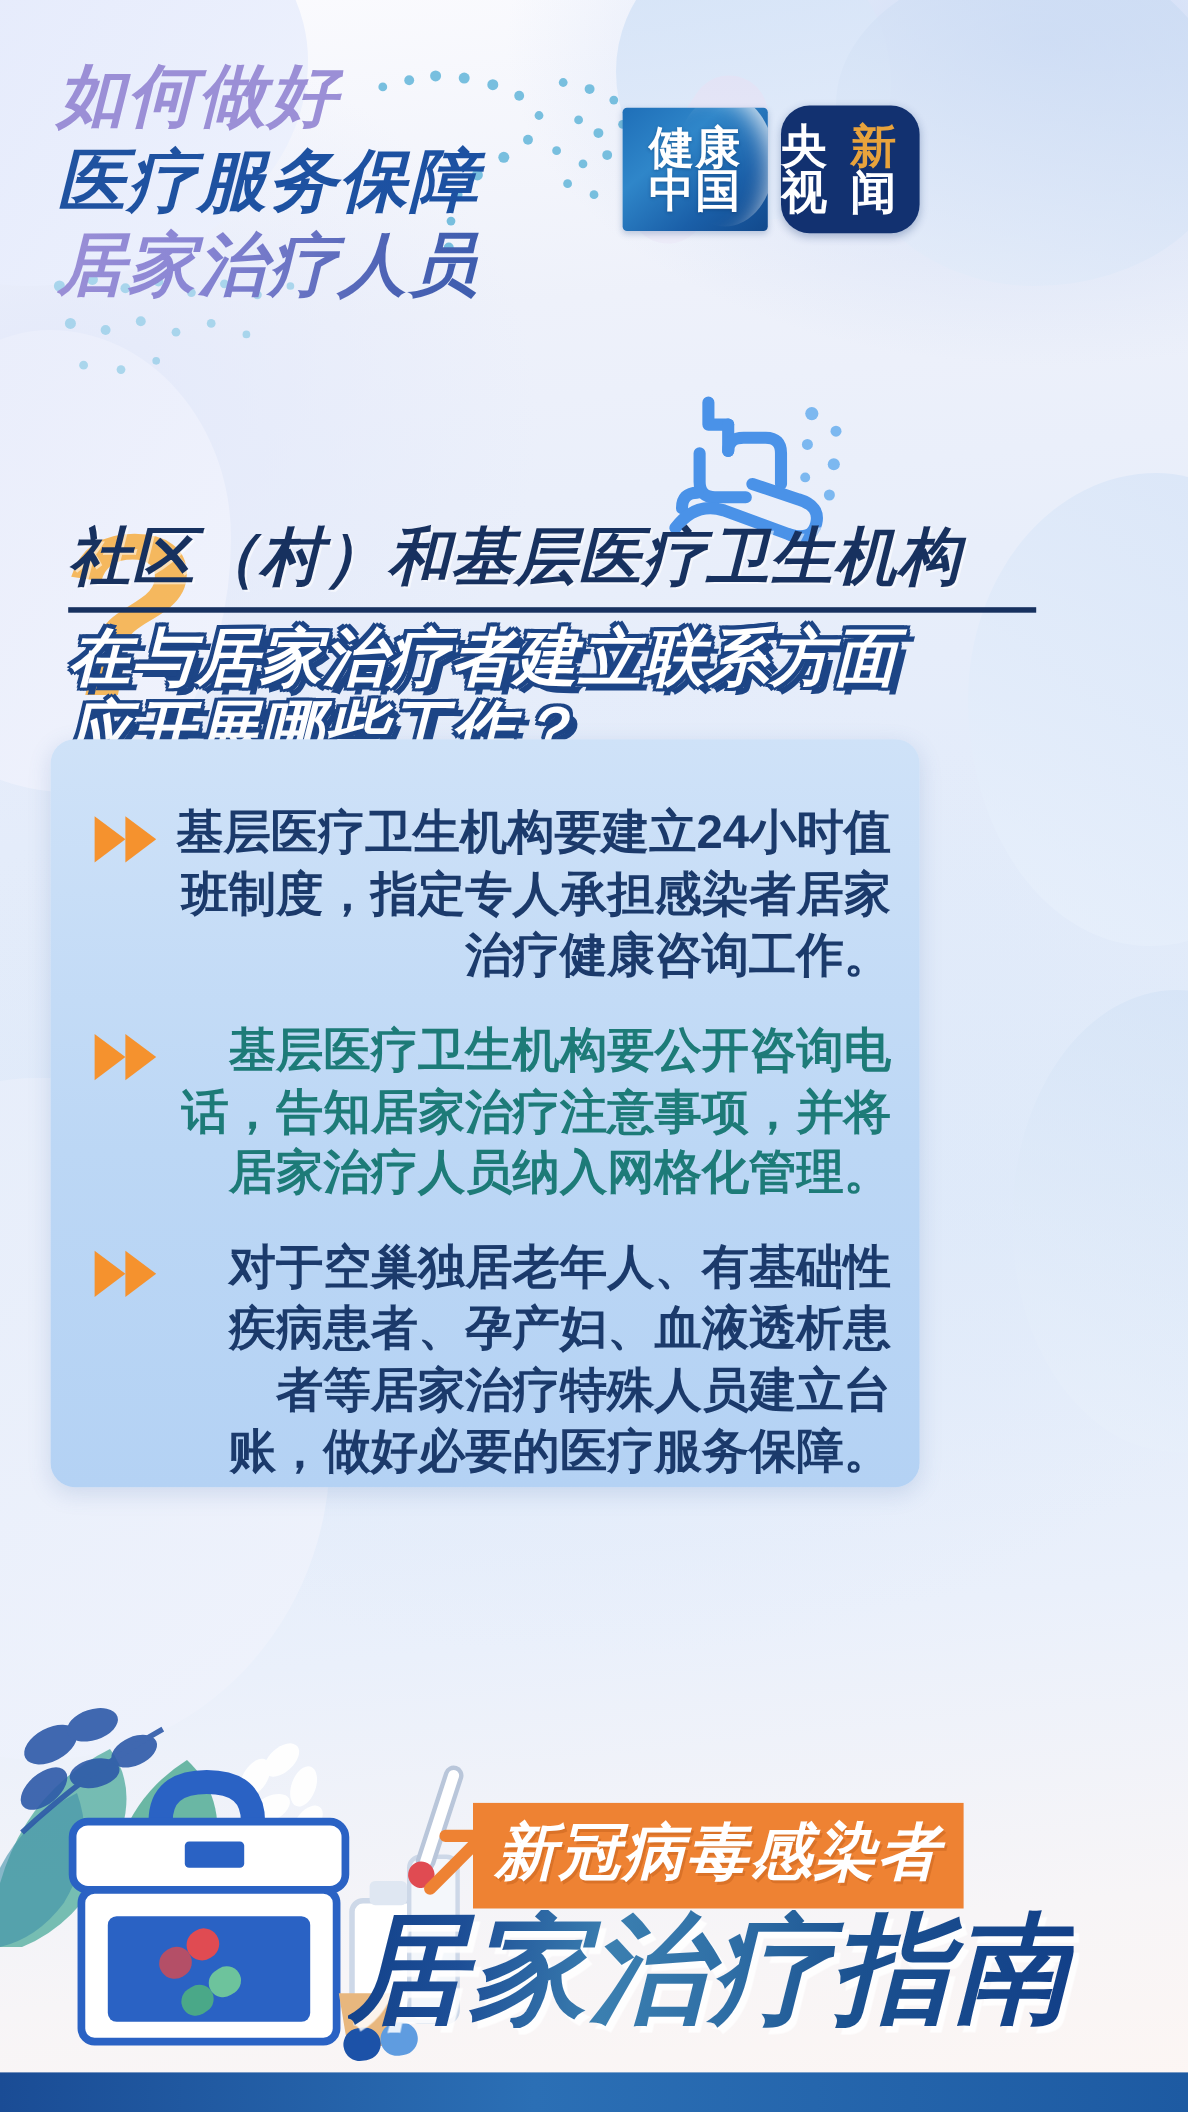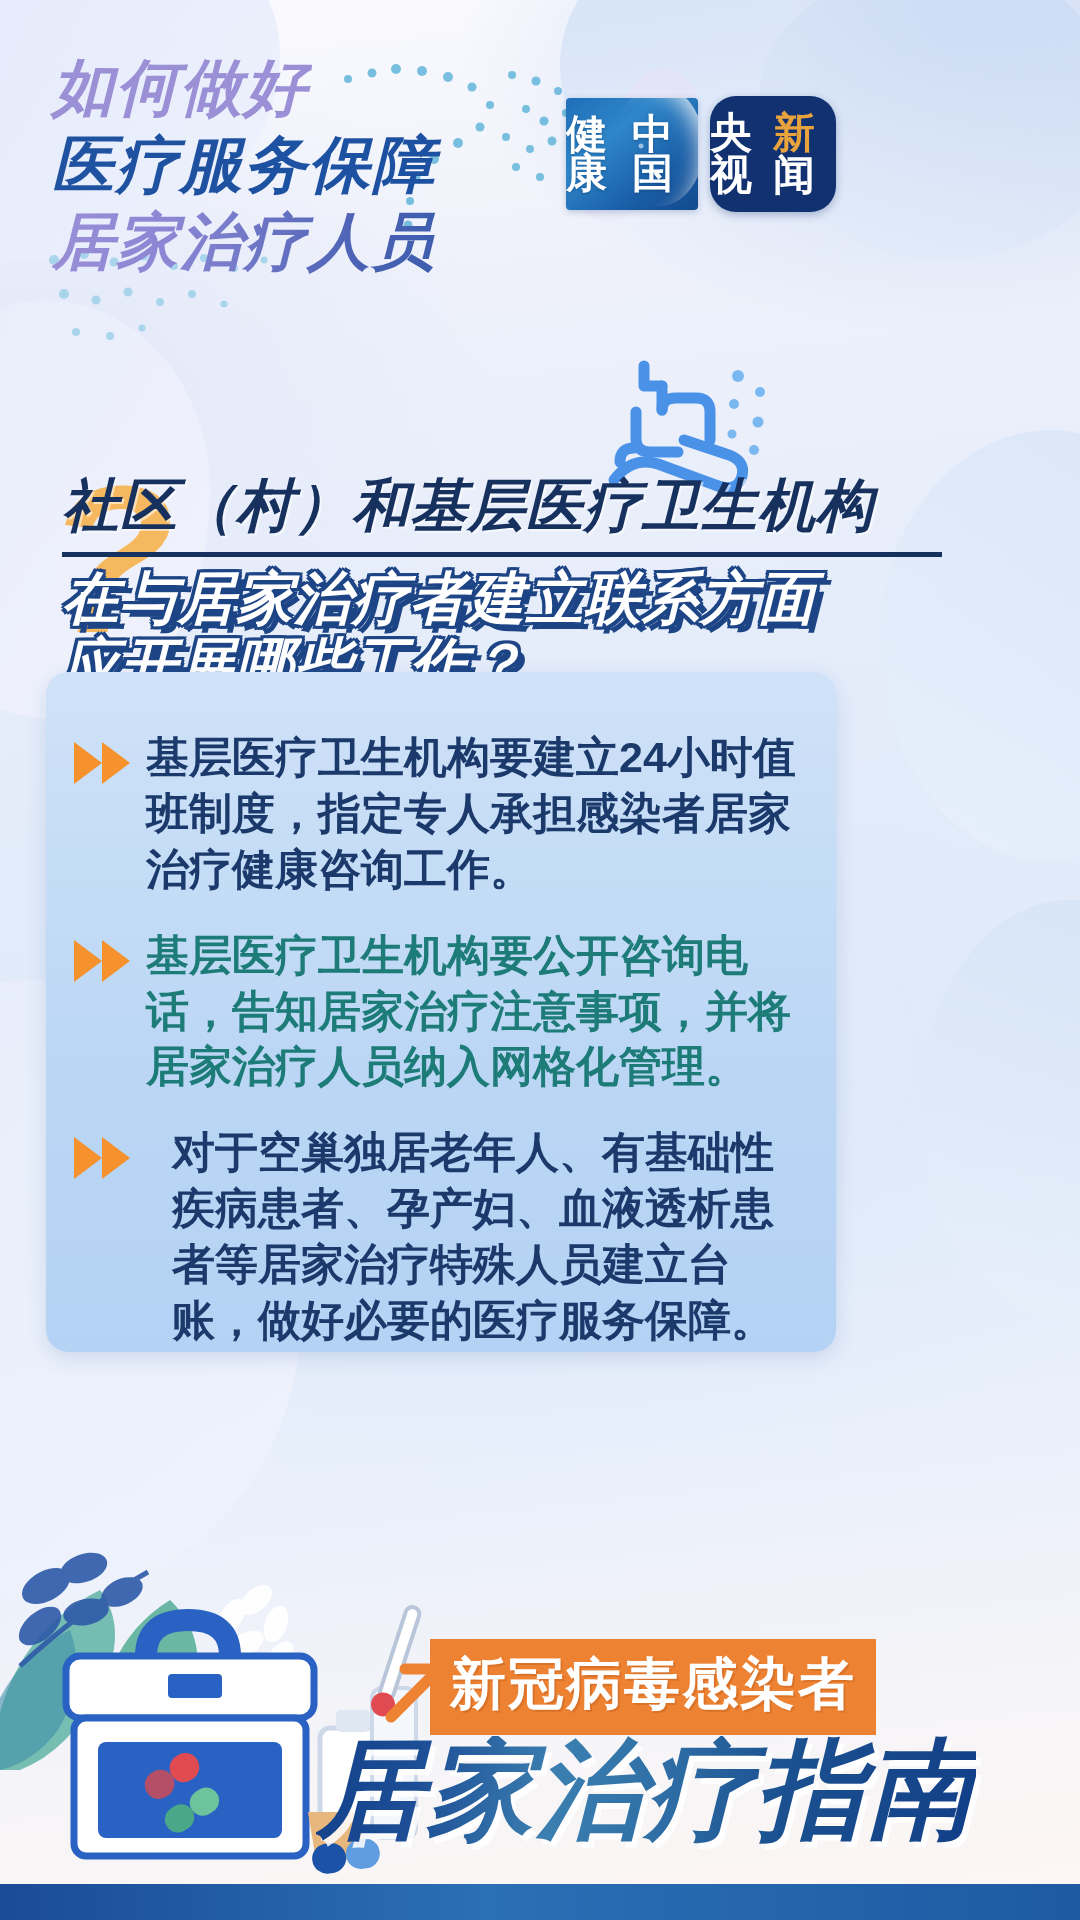--- a/index.html
+++ b/index.html
@@ -90,21 +90,21 @@
     background:linear-gradient(95deg,#1f52a0 0%, #1c51a2 70%, #6f7cc8 100%);
     -webkit-background-clip:text; background-clip:text; color:transparent;
   }
 
   
   .logo-health {
     position:absolute; left:566px; top:98px; width:132px; height:112px;
     background:linear-gradient(140deg,#1f6fb8 0%, #2f86c9 34%, #1a5fa8 70%, #12498c 100%);
     border-radius:4px; overflow:hidden;
     box-shadow:0 2px 6px rgba(30,70,130,.25);
-    display:flex; align-items:center; justify-content:center;
+    display:flex; flex-direction:column; align-items:center; justify-content:center;
   }
   .logo-health::after{
     content:""; position:absolute; right:-6px; top:-12px; width:90px; height:120px;
     background:radial-gradient(ellipse at 30% 50%, rgba(255,255,255,.55) 0 2px, transparent 3px);
     border-radius:50%;
     box-shadow:inset -18px 10px 22px -14px rgba(255,255,255,.8);
   }
   .logo-health .lh {
     position:relative; z-index:2; color:#fff; font-weight:bold;
     font-size:41px; line-height:.96; letter-spacing:1px;
@@ -150,38 +150,38 @@
   }
 
   
   .card {
     position:absolute; left:46px; top:672px; width:790px; height:680px;
     background:linear-gradient(180deg,#cfe2f8 0%, #bcd7f5 55%, #b4d2f4 100%);
     border-radius:22px;
     box-shadow:0 6px 20px rgba(70,110,170,.18);
   }
   .card-inner { padding:58px 26px 22px 26px; }
-  .bullet { display:flex; align-items:flex-start; margin-bottom:30px; }
+  .bullet { display:flex; align-items:flex-start; margin-bottom:30px;text-align:right; }
   .bullet:last-child { margin-bottom:0;gap:26px; }
   .chev { flex:0 0 74px; padding-top:10px; }
   .btext {
     font-size:43px; font-weight:bold; line-height:1.30;
     letter-spacing:0px;
   }
   .c-navy { color:#1b3a6b; }
   .c-teal { color:#1d7b78; }
 
   
   .foot-arrow { position:absolute; left:381px; top:1655px; width:70px; height:70px; }
   .foot-tag {
     position:absolute; left:430px; top:1639px;
     background:#ee8233; padding:8px 20px 12px 20px;
   }
   .foot-tag span {
-    font-size:56px; font-weight:bold; color:#fff;
+    font-size:56px; font-weight:bold; font-style:italic; color:#fff;
     letter-spacing:2px; white-space:nowrap;
     text-shadow:2px 2px 0 rgba(180,85,20,.35);
   }
   .foot-title {
     position:absolute; left:316px; top:1736px;
     font-size:108px; font-weight:bold; font-style:italic;
     letter-spacing:2px; white-space:nowrap; line-height:1;
     background:linear-gradient(98deg,#12418a 0%, #1d4e96 16%, #3b7fb0 36%, #2f6fa6 52%, #1b5190 70%, #123f88 100%);
     -webkit-background-clip:text; background-clip:text; color:transparent;
     filter:drop-shadow(5px 6px 0 rgba(255,255,255,.85));

